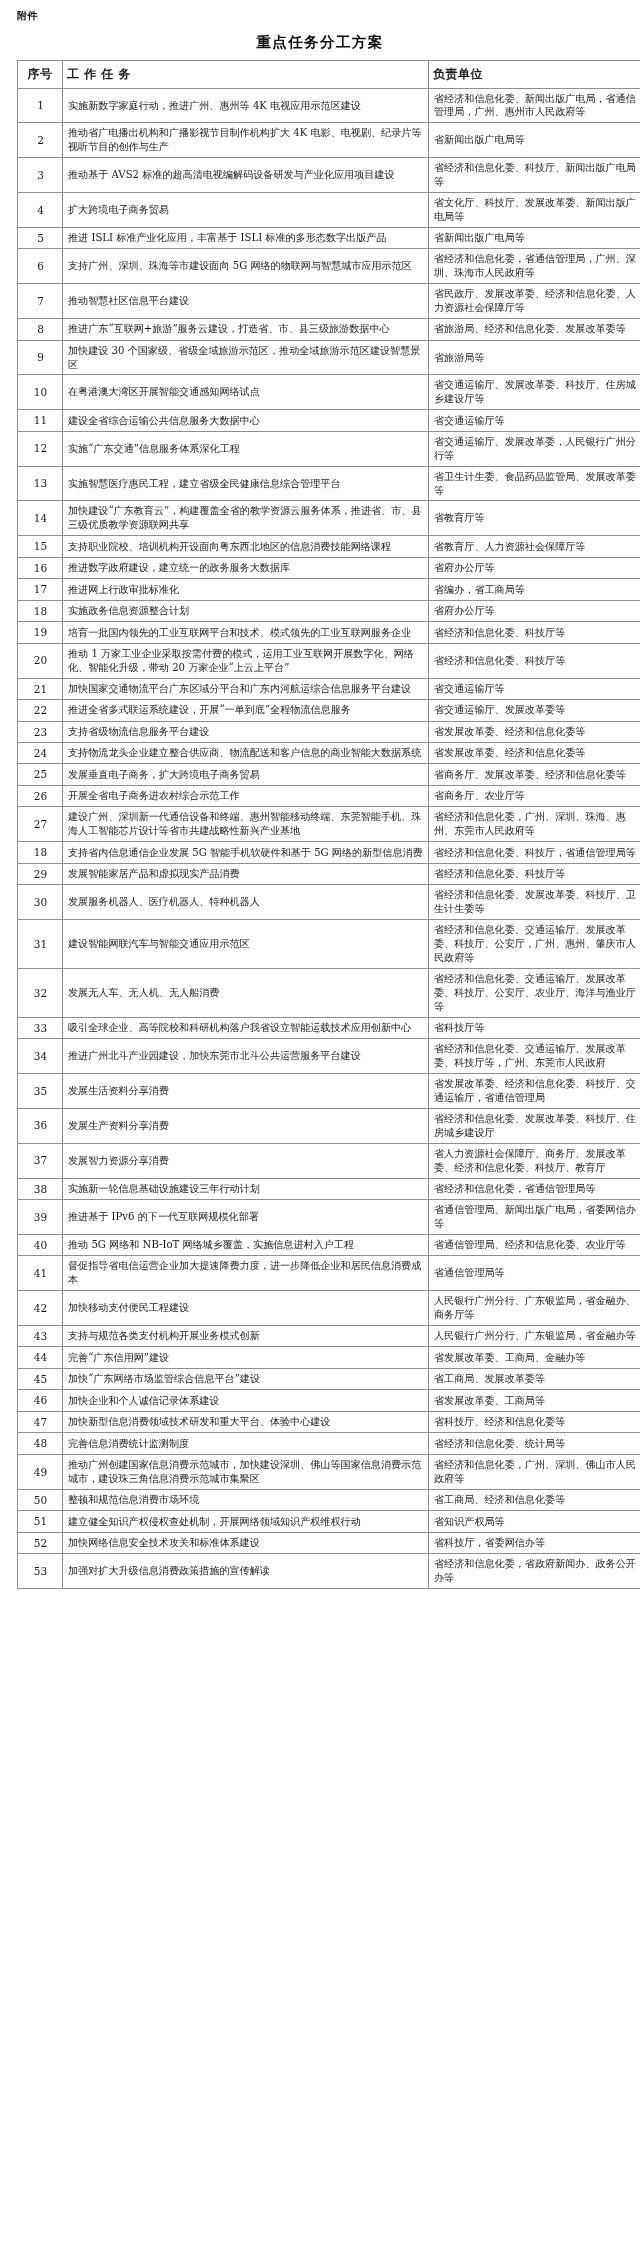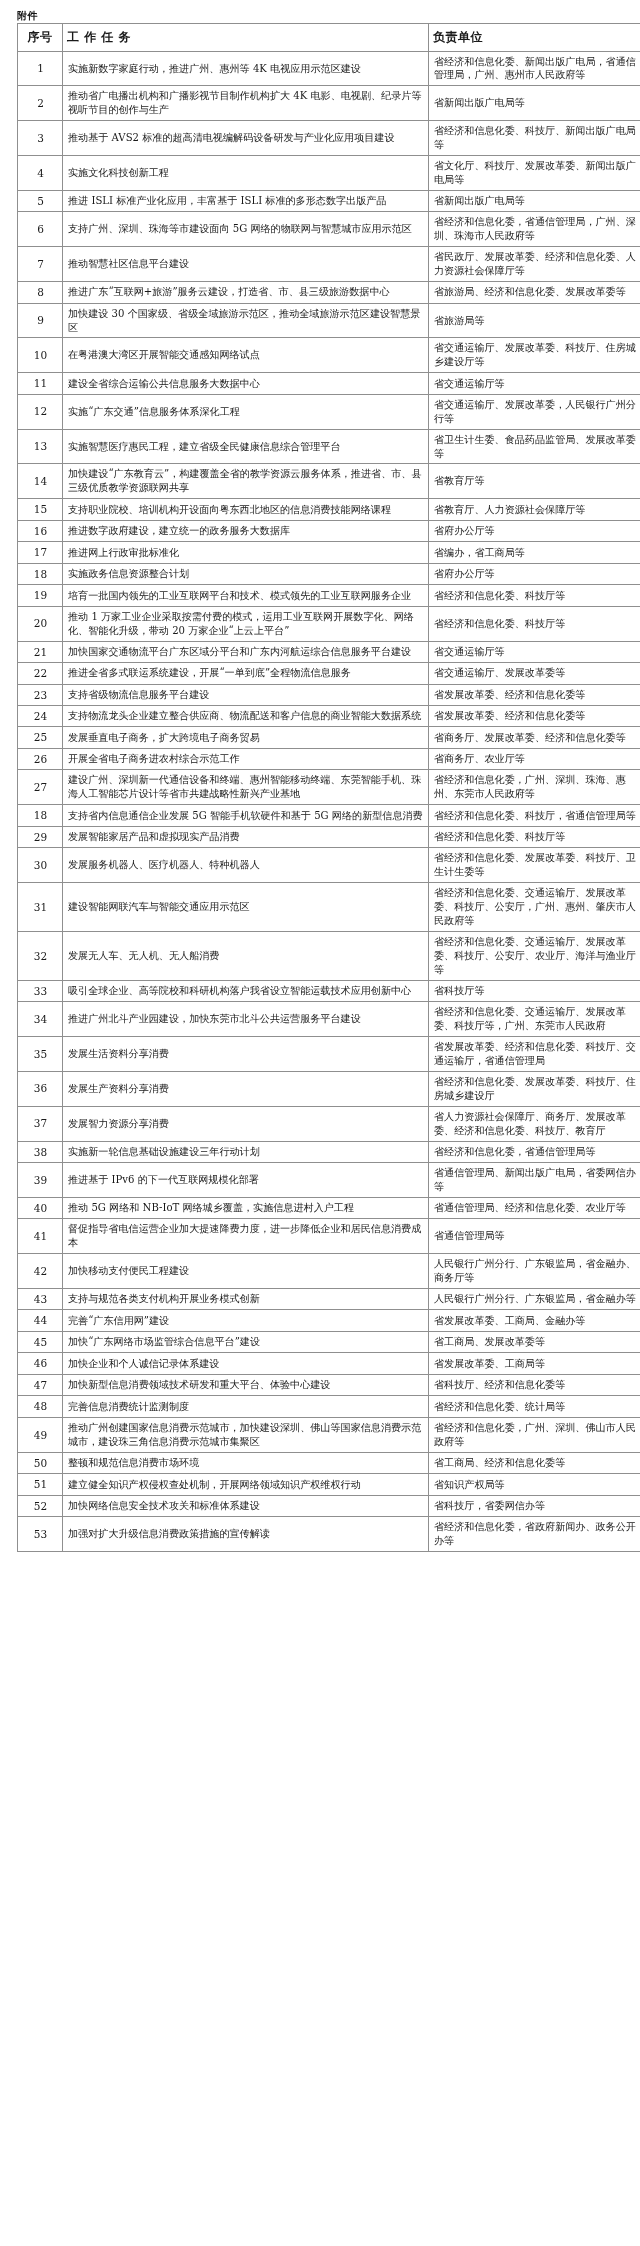--- a/index.html
+++ b/index.html
@@ -83,20 +83,21 @@
     word-break: break-all;
   }
 </style>
 </head>
 <body>
 
 <div class="page">
 
   <div class="attach-label">附件</div>
 
+  <div class="doc-title">重点任务分工方案</div>
 
   <table class="task-table">
     <thead>
       <tr>
         <th class="col-seq">序号</th>
         <th class="col-task">工 作 任 务</th>
         <th class="col-unit">负责单位</th>
       </tr>
     </thead>
     <tbody id="table-body">
@@ -110,21 +111,21 @@
           <td class="col-task">推动省广电播出机构和广播影视节目制作机构扩大 4K 电影、电视剧、纪录片等视听节目的创作与生产</td>
           <td class="col-unit">省新闻出版广电局等</td>
         </tr>
         <tr>
           <td class="col-seq">3</td>
           <td class="col-task">推动基于 AVS2 标准的超高清电视编解码设备研发与产业化应用项目建设</td>
           <td class="col-unit">省经济和信息化委、科技厅、新闻出版广电局等</td>
         </tr>
         <tr>
           <td class="col-seq">4</td>
-          <td class="col-task">实施文化科技创新工程</td>
+          <td class="col-task">扩大跨境电子商务贸易</td>
           <td class="col-unit">省文化厅、科技厅、发展改革委、新闻出版广电局等</td>
         </tr>
         <tr>
           <td class="col-seq">5</td>
           <td class="col-task">推进 ISLI 标准产业化应用，丰富基于 ISLI 标准的多形态数字出版产品</td>
           <td class="col-unit">省新闻出版广电局等</td>
         </tr>
         <tr>
           <td class="col-seq">6</td>
           <td class="col-task">支持广州、深圳、珠海等市建设面向 5G 网络的物联网与智慧城市应用示范区</td>

